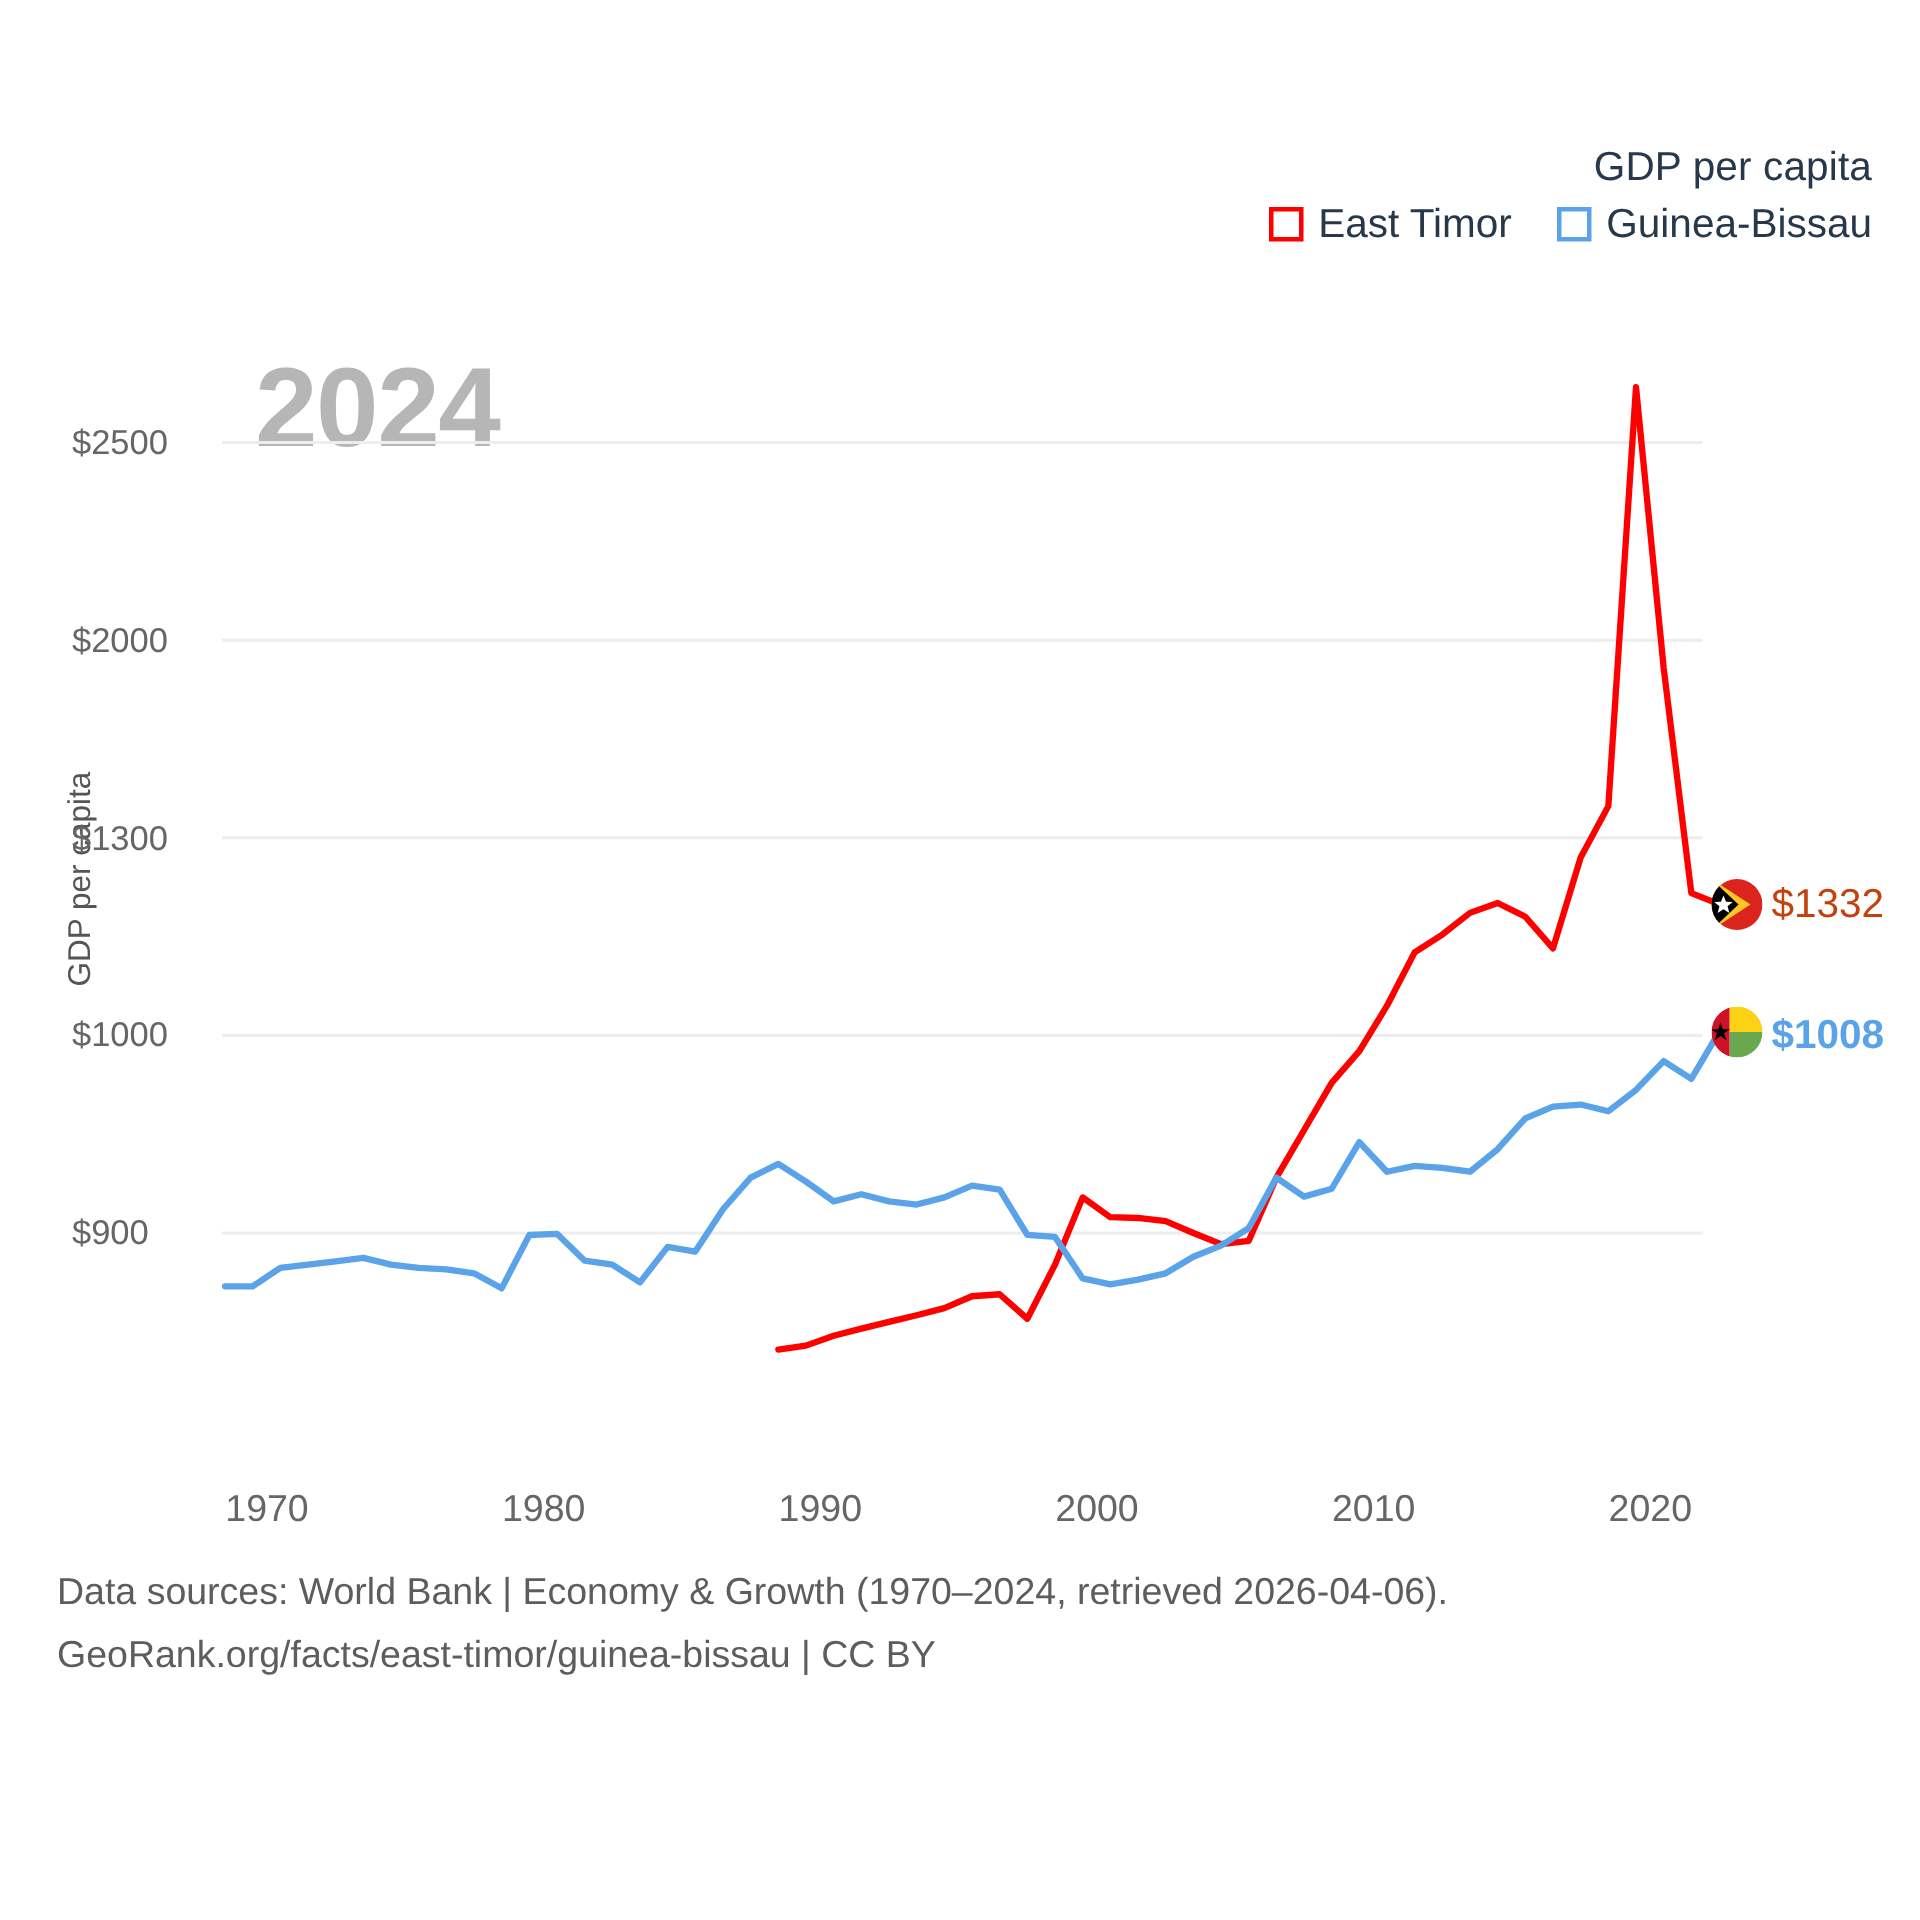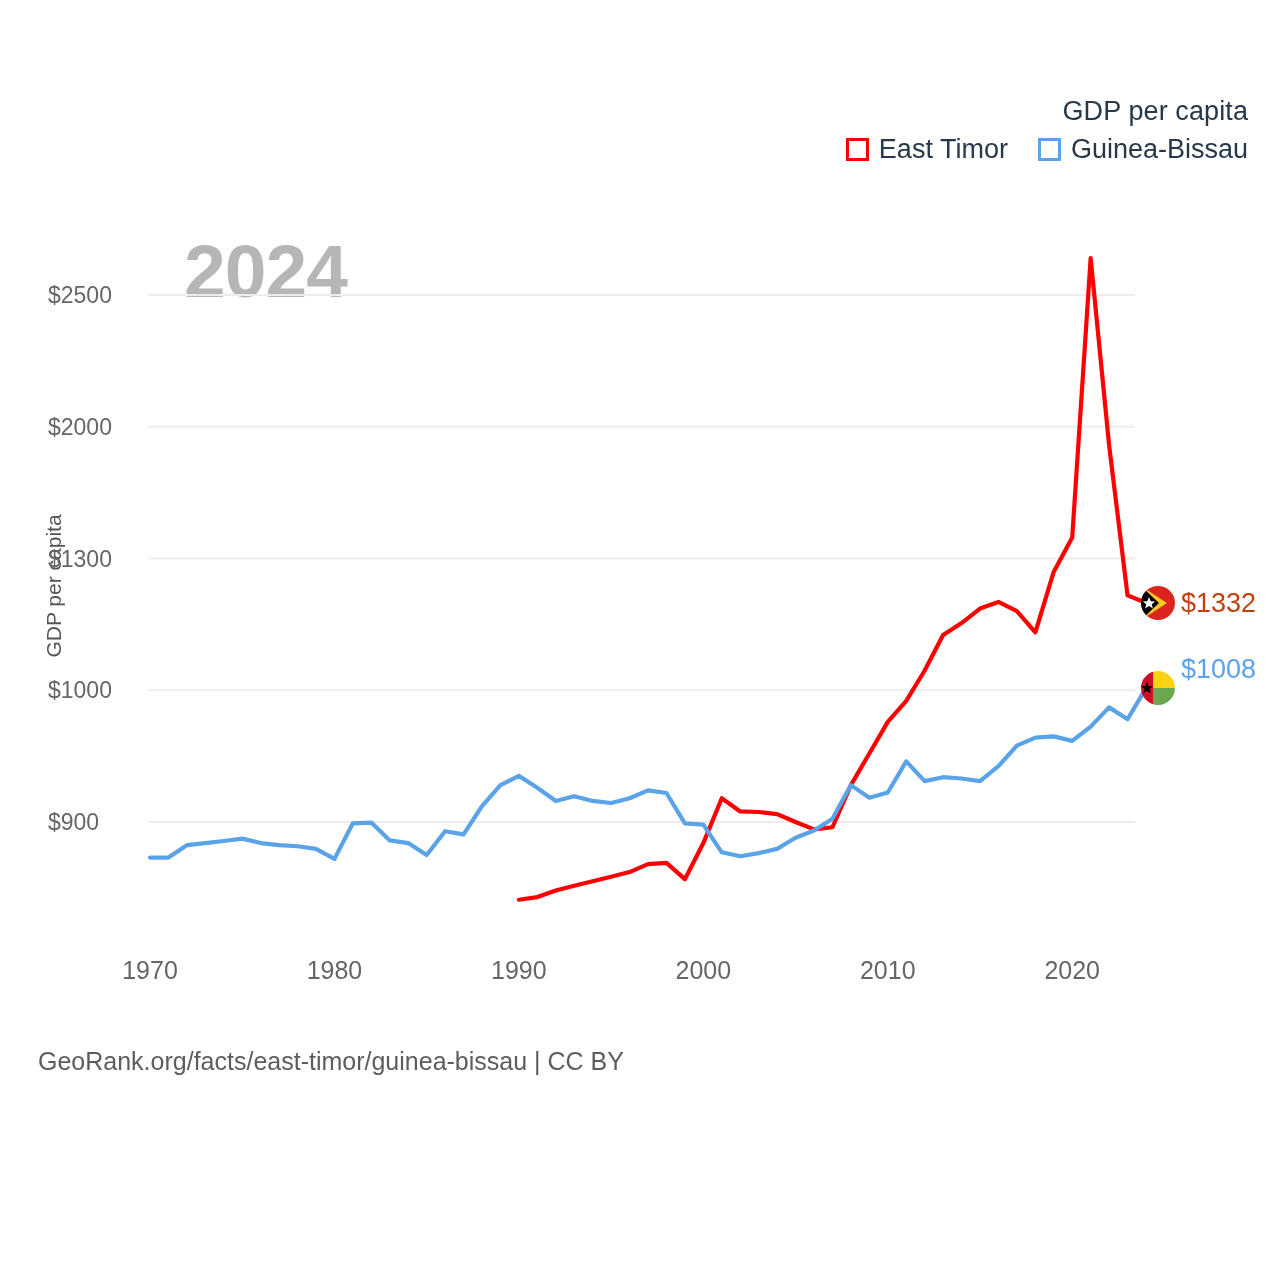--- a/index.html
+++ b/index.html
@@ -56,21 +56,21 @@
   }
   .legend-label {
     font-size: 27px;
     color: #27384a;
     line-height: 1;
   }
 
   
   .year-watermark {
     position: absolute;
-    left: 184px;
+    left: 170px;
     top: 234px;
     font-size: 75px;
     font-weight: bold;
     color: #b6b6b6;
     letter-spacing: -1px;
     line-height: 1;
     user-select: none;
   }
 
   
@@ -107,21 +107,22 @@
     position: absolute;
     left: 40px;
     width: 108px;
   }
   .x-tick-label {
     position: absolute;
     font-size: 25px;
     color: #666666;
     transform: translateX(-50%);
     white-space: nowrap;
-    top: 956px;
+    top: 992px;
+    margin-left: 28px;
   }
 
   
   .end-label {
     position: absolute;
     font-size: 27px;
     white-space: nowrap;
     transform: translateY(-50%);
     line-height: 1;
   }
@@ -209,21 +210,22 @@
             <polygon points="0,0 18,17 0,34" fill="#000000"></polygon>
             <polygon points="8,11 9.7,15.2 14.2,15.4 10.7,18.2 11.9,22.6 8,20.1 4.1,22.6 5.3,18.2 1.8,15.4 6.3,15.2" fill="#ffffff"></polygon>
           </svg></div>
         <div class="end-label" style="left: 1181px; top: 602.768px; color: #c2410c;">$1332</div>
         <div class="flag" style="left: 1158px; top: 688.142px;"><svg viewBox="0 0 34 34" width="34" height="34">
             <rect x="12" y="0" width="22" height="17" fill="#fcd116"></rect>
             <rect x="12" y="17" width="22" height="17" fill="#6aa84f"></rect>
             <rect x="0" y="0" width="12" height="34" fill="#ce1126"></rect>
             <polygon points="6,10.5 7.5,15.1 12.3,15.1 8.4,17.9 9.9,22.5 6,19.7 2.1,22.5 3.6,17.9 -0.3,15.1 4.5,15.1" fill="#000000"></polygon>
           </svg></div>
-        <div class="end-label" style="left: 1181px; top: 669px; color: rgb(91, 163, 232);">$1008</div>
+        <div class="end-label" style="left: 1181px; top: 690px; color: rgb(91, 163, 232); font-weight: bold;">$1008</div>
       </div>
   </div>
 
   <div class="footer">
+    <div>Data sources: World Bank | Economy &amp; Growth (1970–2024, retrieved 2026-04-06).</div>
     <div>GeoRank.org/facts/east-timor/guinea-bissau | CC BY</div>
   </div>
 
 </div>
 
 </body></html>

